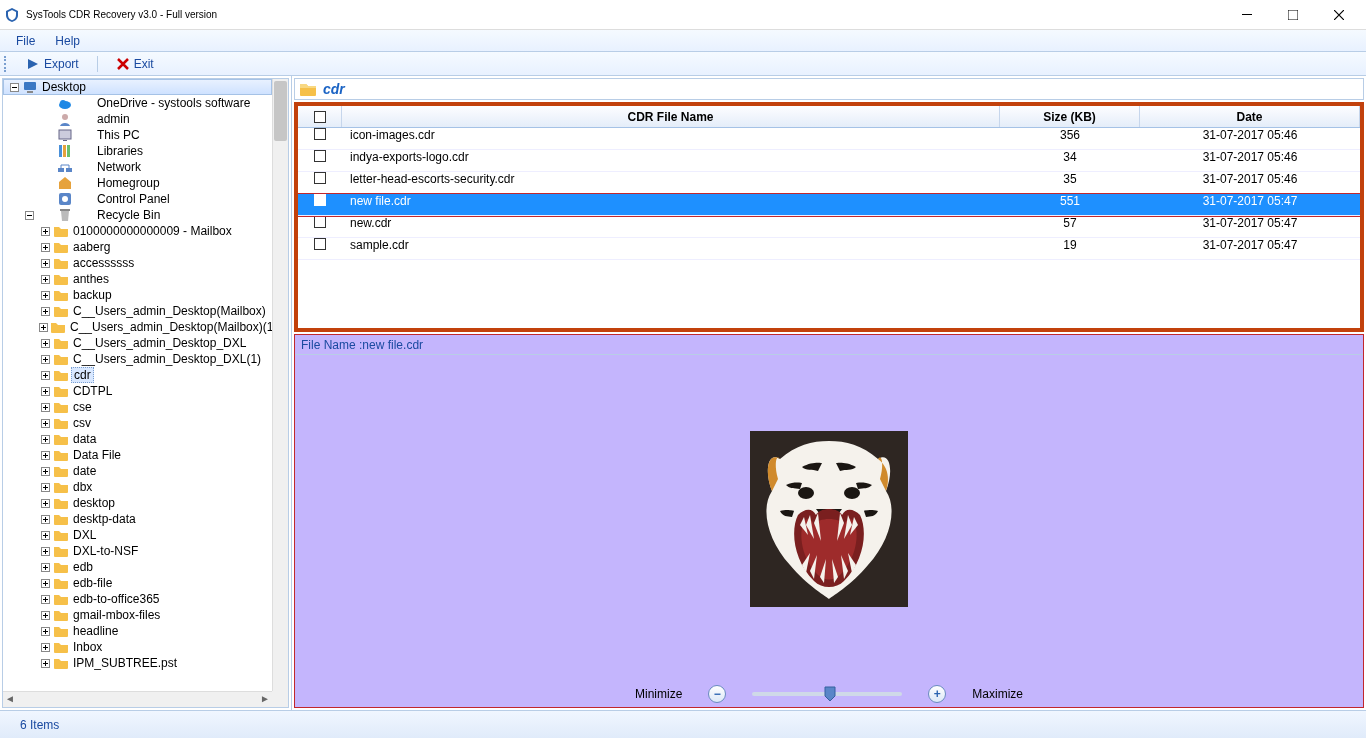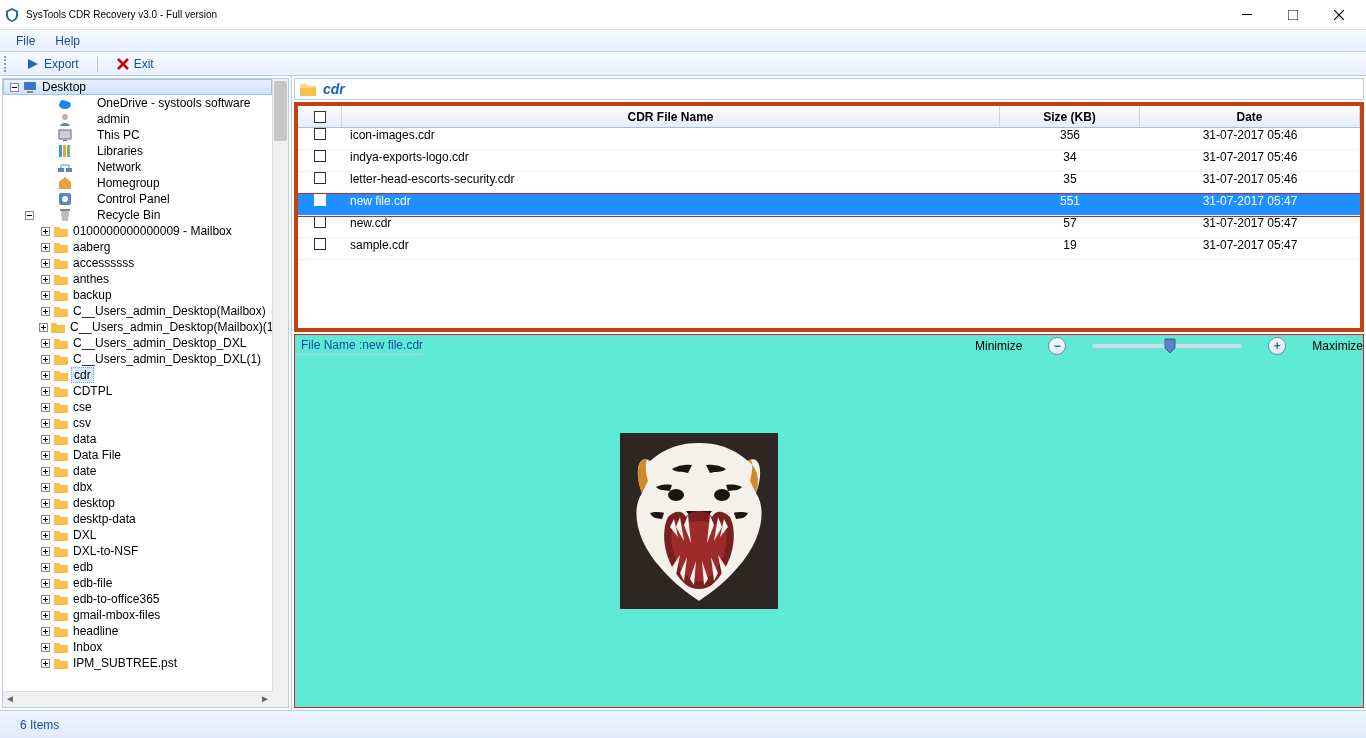--- a/index.html
+++ b/index.html
@@ -59,21 +59,21 @@
 .gh-size{ width:140px;}
 .gh-date{ width:220px;}
 .grid-row{ display:flex; height:22px; border-bottom:1px solid #eef;}
 .grid-row .gc-check{ width:44px; display:flex; justify-content:center;}
 .grid-row .gc-name{ flex:1; padding-left:8px;}
 .grid-row .gc-size{ width:140px; text-align:center;}
 .grid-row .gc-date{ width:220px; text-align:center;}
 .grid-row.sel{ background:#1e90ff; color:#fff; outline:1px solid #c1272d;}
 .grid-row.sel .cb{ border-color:#fff;}
 
-.preview { flex:1; border:1px solid #c1272d; background:#5eead4; display:flex; flex-direction:row;}
+.preview { flex:1; border:1px solid #c1272d; background:#c4b5fd; display:flex; flex-direction:column;}
 .preview-hdr{ height:20px; border-bottom:1px solid #b8cde6; display:flex; align-items:center; padding-left:6px; color:#1a4aa0;}
 .preview-body{ flex:1; display:flex; align-items:center; justify-content:center; position:relative;}
 .tiger-box{ width:158px; height:176px; background:#2e2622; position:relative; overflow:hidden;}
 .preview-slider{ height:24px; display:flex; align-items:center; justify-content:center; gap:26px; padding-bottom:2px;}
 .preview-slider .slbl{ color:#000;}
 .slide-btn{ width:18px; height:18px; border:1px solid #6a8cc0; border-radius:50%; display:flex; align-items:center; justify-content:center; background:linear-gradient(#fff,#dbe8f7); color:#2a63b0; font-weight:bold;}
 .slide-track{ width:150px; height:4px; background:#cfd9e8; position:relative; border-radius:2px;}
 .slide-thumb{ position:absolute; left:72px; top:-6px; width:12px; height:16px;}
 
 

